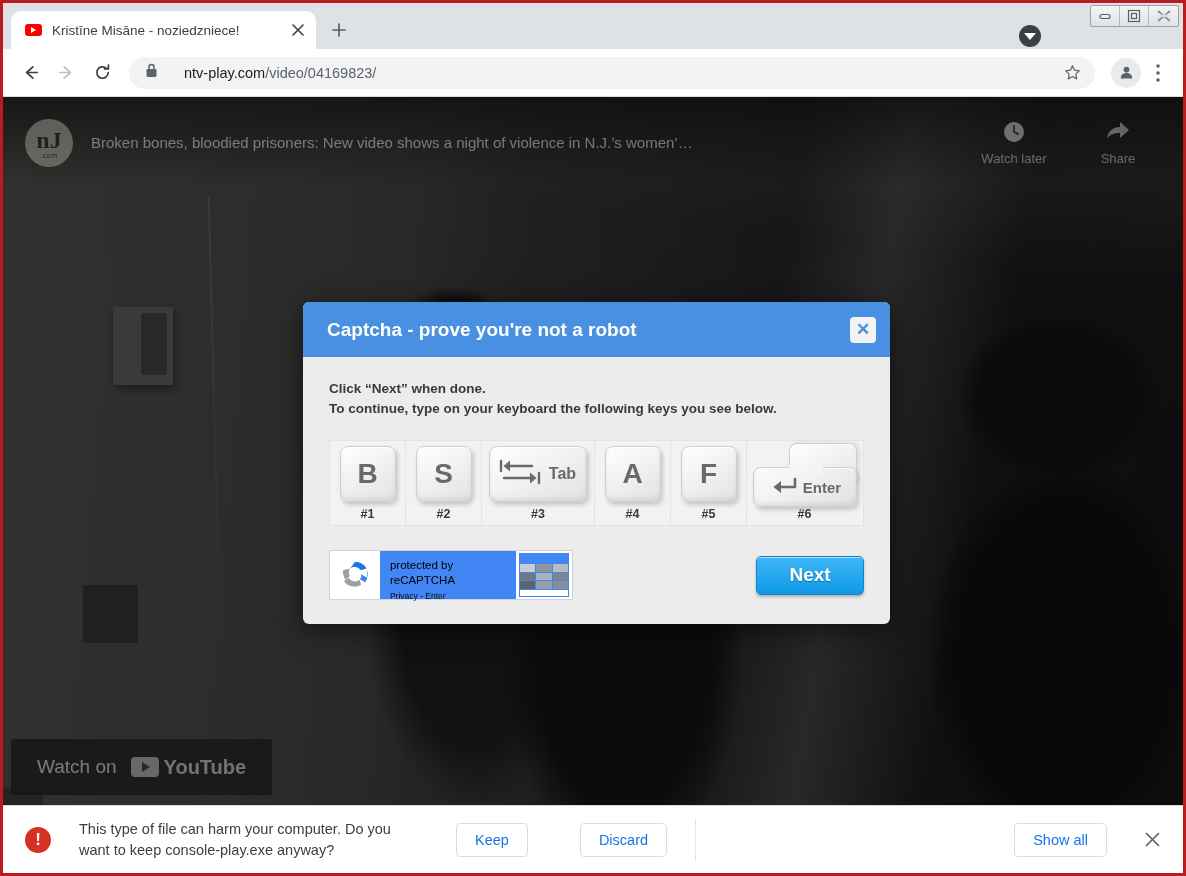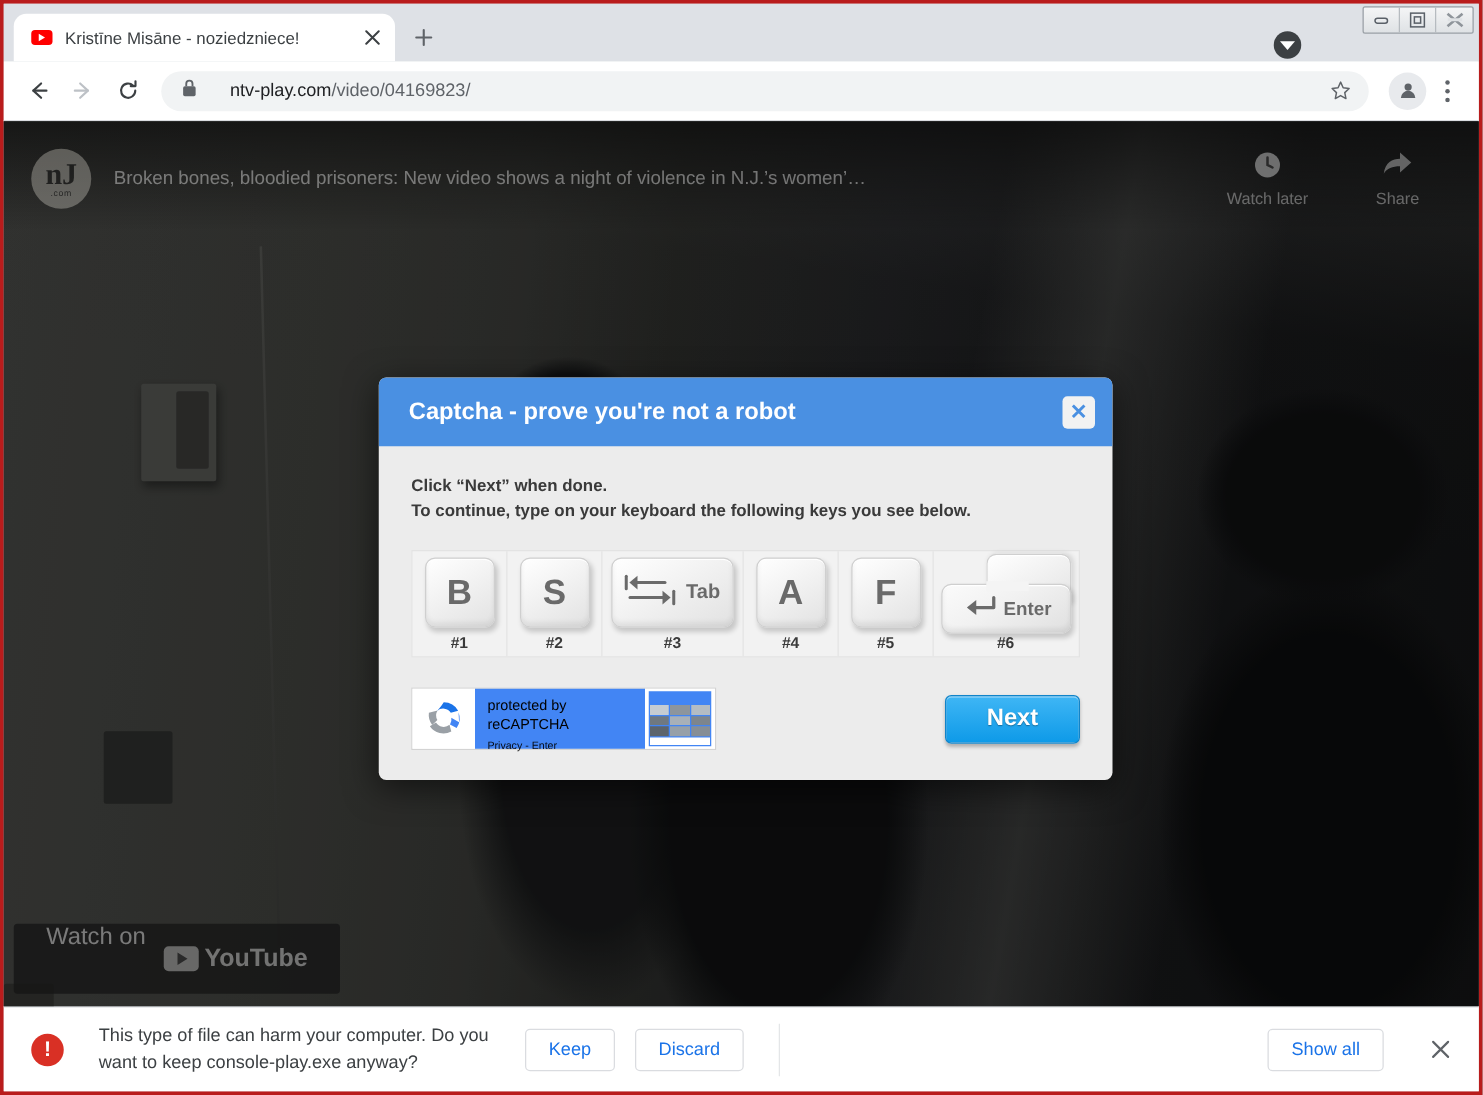--- a/index.html
+++ b/index.html
@@ -226,21 +226,21 @@
     flex: 0 0 auto; width: 86px; text-align: center;
     color: rgba(255,255,255,.35);
   }
   .yt-action .ico { height: 26px; display:flex; align-items:center; justify-content:center; }
   .yt-action .lbl { font-size: 13px; margin-top: 6px; }
   .yt-watch {
     position: absolute; left: 8px; bottom: 10px;
     height: 56px; padding: 0 26px;
     background: rgba(20,20,20,.78);
     border-radius: 3px;
-    display: flex; gap: 14px;
+    display: flex; align-items: center; gap: 14px;
     color: rgba(255,255,255,.42);
     font-size: 19px;
     cursor: pointer;
   }
   .yt-watch .ytlogo { display:flex; align-items:center; gap:5px; }
   .yt-watch .ytmark {
     width: 28px; height: 20px; background: rgba(200,200,200,.45);
     border-radius: 4px; position: relative;
   }
   .yt-watch .ytmark::after {
@@ -430,20 +430,21 @@
     font-size: 14.5px; color: #3c4043; line-height: 1.42;
     width: 325px; flex: 0 0 325px; margin-left: 12px;
   }
   .pill-btn {
     height: 34px; padding: 0 18px;
     border: 1px solid #dadce0; border-radius: 4px;
     background: #fff; color: #1a73e8;
     font-size: 14.5px;
     display: flex; align-items: center; justify-content: center;
     cursor: pointer;
+    margin-left: 36px;
   }
   .dl-divider {
     width: 1px; height: 42px; background: #e4e6e8; margin-left: 12px;
   }
   .spacer { flex: 1 1 auto; }
   .close-x {
     width: 30px; height: 30px; margin-left: 14px;
     display: flex; align-items: center; justify-content: center;
     color: #5f6368; cursor: pointer;
   }

